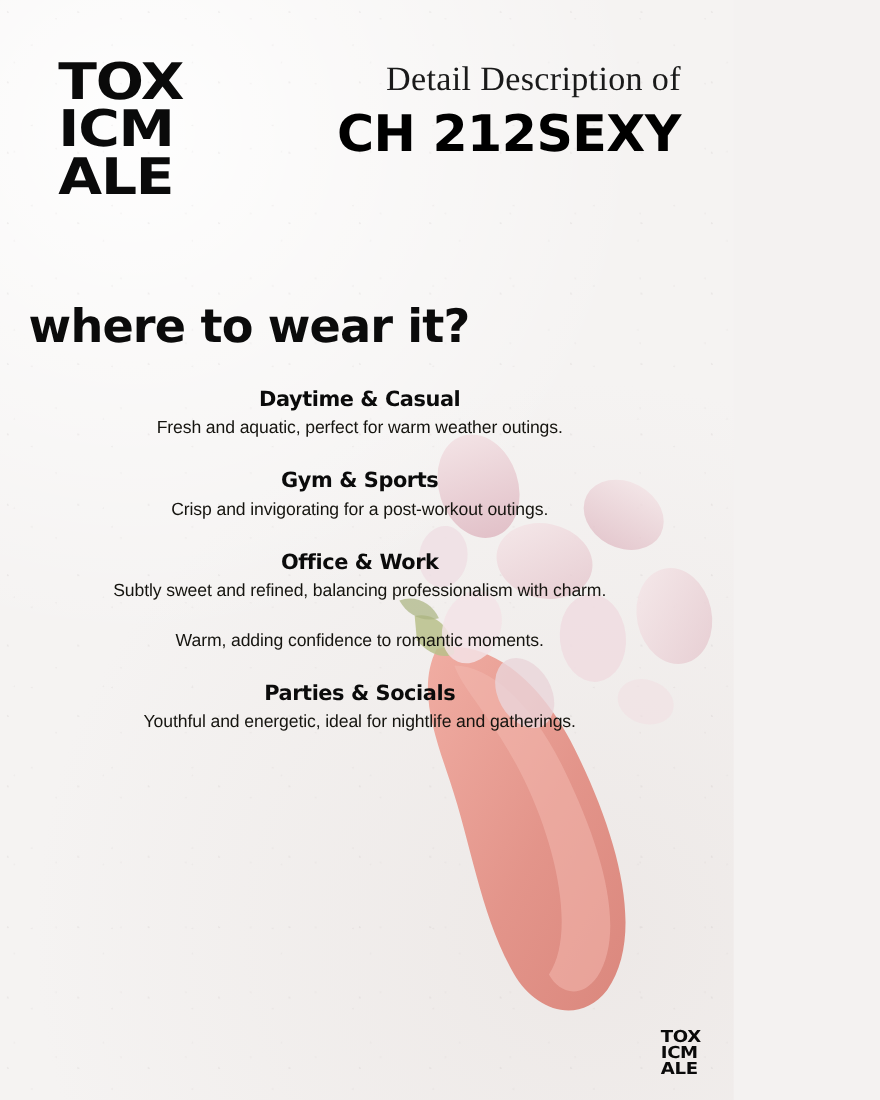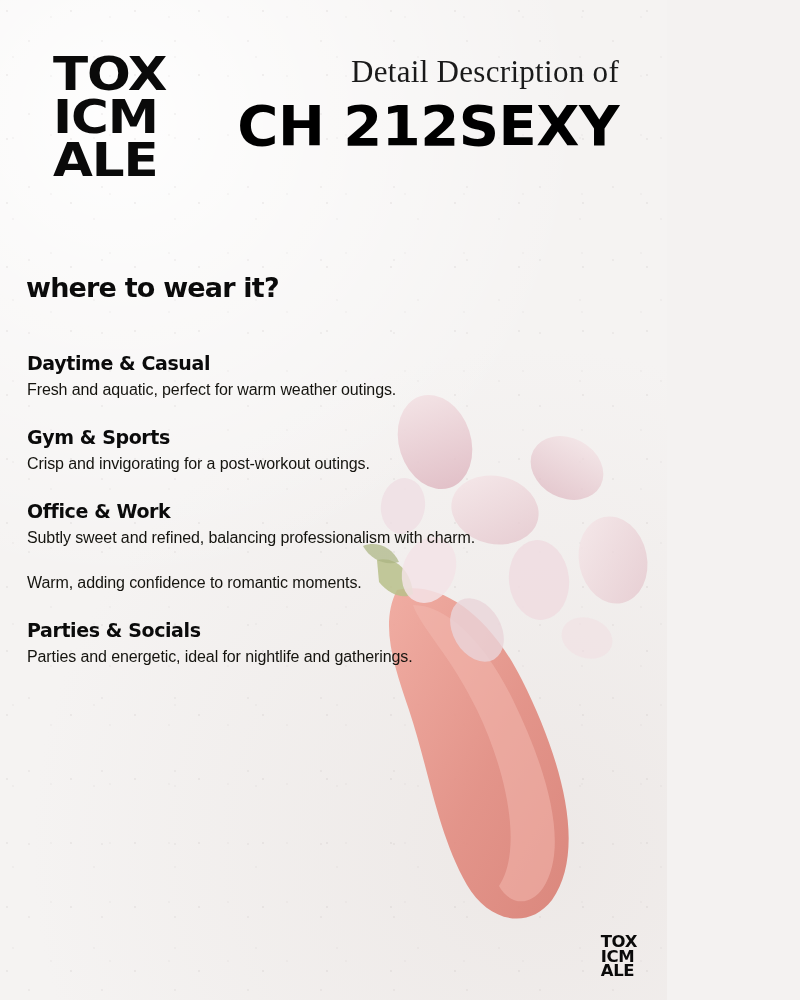--- a/index.html
+++ b/index.html
@@ -72,47 +72,47 @@
   .detail-of {
     font-family: Liberation Serif, serif;
     font-size: 31px;
     color: #1a1a1a;
     letter-spacing: 0.3px;
     line-height: 1.1;
   }
   .product-name {
     font-family: "DejaVu Sans", sans-serif;
     font-weight: 700;
-    font-size: 56px;
+    font-size: 46px;
     letter-spacing: -0.5px;
     color: #000;
     margin-top: 8px;
     line-height: 1.05;
   }
 
   
   .main-heading {
     position: absolute;
     left: 26px;
     top: 272px;
     font-family: "DejaVu Sans", sans-serif;
     font-weight: 700;
-    font-size: 27px;
+    font-size: 42px;
     letter-spacing: -0.8px;
     color: #0b0b0b;
   }
 
   
   .list {
     position: absolute;
     left: 27px;
     top: 352px;
     right: 40px;
   }
-  .entry { margin-bottom: 27px; }
+  .entry { margin-bottom: 27px; text-align: center; }
   .entry-title {
     font-family: "DejaVu Sans", sans-serif;
     font-weight: 700;
     font-size: 19px;
     letter-spacing: -0.4px;
     color: #0b0b0b;
     margin-bottom: 7px;
   }
   .entry-desc {
     font-family: "Liberation Sans", sans-serif;
@@ -220,21 +220,21 @@
     </div>
     <div class="entry">
       <div class="entry-title">Office &amp; Work</div>
       <div class="entry-desc">Subtly sweet and refined, balancing professionalism with charm.</div>
     </div>
     <div class="entry">
       <div class="entry-desc">Warm, adding confidence to romantic moments.</div>
     </div>
     <div class="entry">
       <div class="entry-title">Parties &amp; Socials</div>
-      <div class="entry-desc">Parties and energetic, ideal for nightlife and gatherings.</div>
+      <div class="entry-desc">Youthful and energetic, ideal for nightlife and gatherings.</div>
     </div>
   </div>
 
   <div class="footer-logo">
     <div>TOX</div>
     <div>ICM</div>
     <div>ALE</div>
   </div>
 </div>
 

